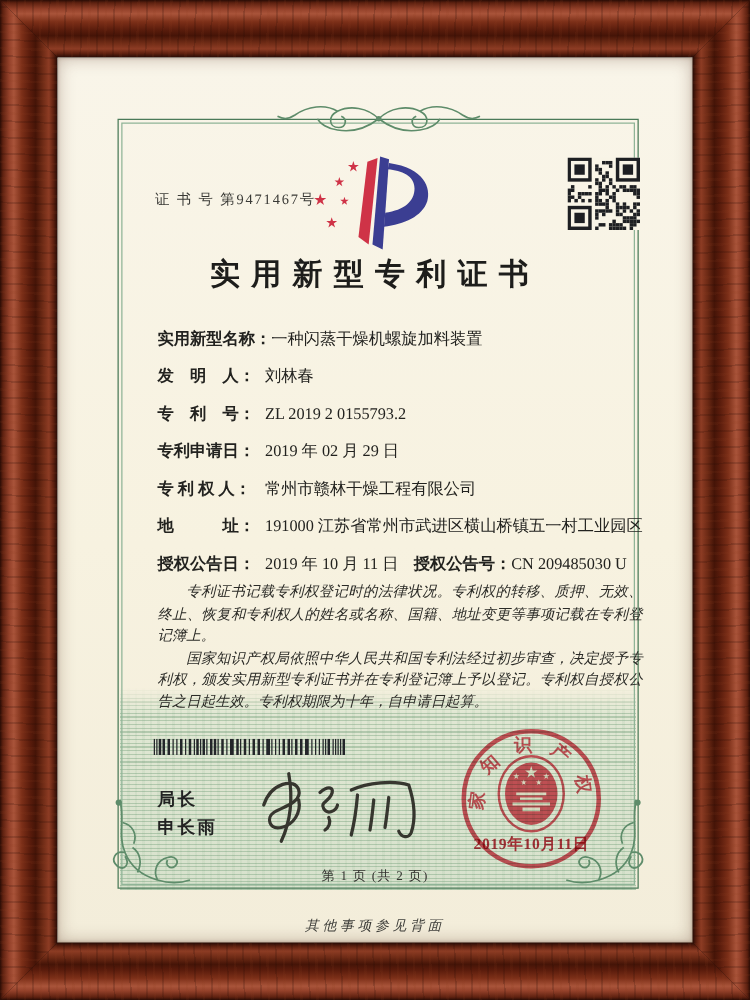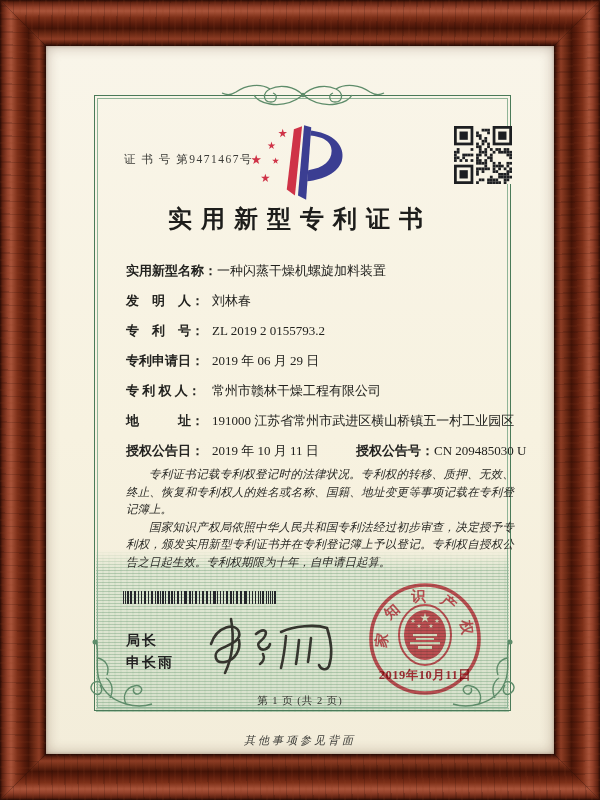--- a/index.html
+++ b/index.html
@@ -45,21 +45,21 @@
   
   .cert-no{position:absolute;left:78px;top:76px;font-size:11.5px;letter-spacing:1.5px;color:#3a3a36;z-index:4;margin-top:30px;}
   .logo{position:absolute;left:200px;top:76px;z-index:4;}
   .qr{position:absolute;left:408px;top:80px;z-index:4;}
   .title{position:absolute;left:0;right:0;top:157px;text-align:center;font-size:24px;font-weight:700;
          letter-spacing:9px;color:#1d1d1b;z-index:4;}
   .fields{position:absolute;left:80px;right:60px;top:210px;z-index:4;color:#22221f;}
   .field-row{position:relative;height:30px;display:flex;align-items:center;font-size:13px;}
   .f-label{font-weight:700;display:inline-block;min-width:86px;white-space:pre;}
   .f-value{font-weight:500;white-space:pre;}
-  .pair2{position:absolute;left:205px;top:0;height:30px;display:flex;align-items:center;margin-left:25px;}
+  .pair2{position:absolute;left:205px;top:0;height:30px;display:flex;align-items:center;}
   .paras{position:absolute;left:80px;top:420px;width:388px;z-index:4;font-size:11.5px;line-height:17.5px;
          text-align:justify;color:#2a2a26;font-style:italic;}
   .paras p{margin:0;text-indent:2em;}
   .barcode{position:absolute;left:75px;top:545px;z-index:4;}
   .officer{position:absolute;left:80px;top:584px;z-index:4;font-size:14px;font-weight:700;
            letter-spacing:2px;color:#222;line-height:22px;}
   .signature{position:absolute;left:143px;top:568px;z-index:5;}
   .seal{position:absolute;left:314px;top:528px;z-index:6;mix-blend-mode:multiply;opacity:.93;}
   .seal-date{position:absolute;left:299px;top:621px;width:160px;text-align:center;z-index:6;
              font-size:12.5px;font-weight:700;color:#c23642;letter-spacing:.5px;mix-blend-mode:multiply;}
@@ -278,21 +278,21 @@
       <div class="field-row">
         <span class="f-label">发　明　人：</span>
         <span class="f-value">刘林春</span>
       </div>
       <div class="field-row">
         <span class="f-label">专　利　号：</span>
         <span class="f-value">ZL 2019 2 0155793.2</span>
       </div>
       <div class="field-row">
         <span class="f-label">专利申请日：</span>
-        <span class="f-value">2019 年 06 月 29 日</span>
+        <span class="f-value">2019 年 02 月 29 日</span>
       </div>
       <div class="field-row">
         <span class="f-label">专 利 权 人：</span>
         <span class="f-value">常州市赣林干燥工程有限公司</span>
       </div>
       <div class="field-row">
         <span class="f-label">地　　　址：</span>
         <span class="f-value">191000 江苏省常州市武进区横山桥镇五一村工业园区</span>
       </div>
       <div class="field-row">

